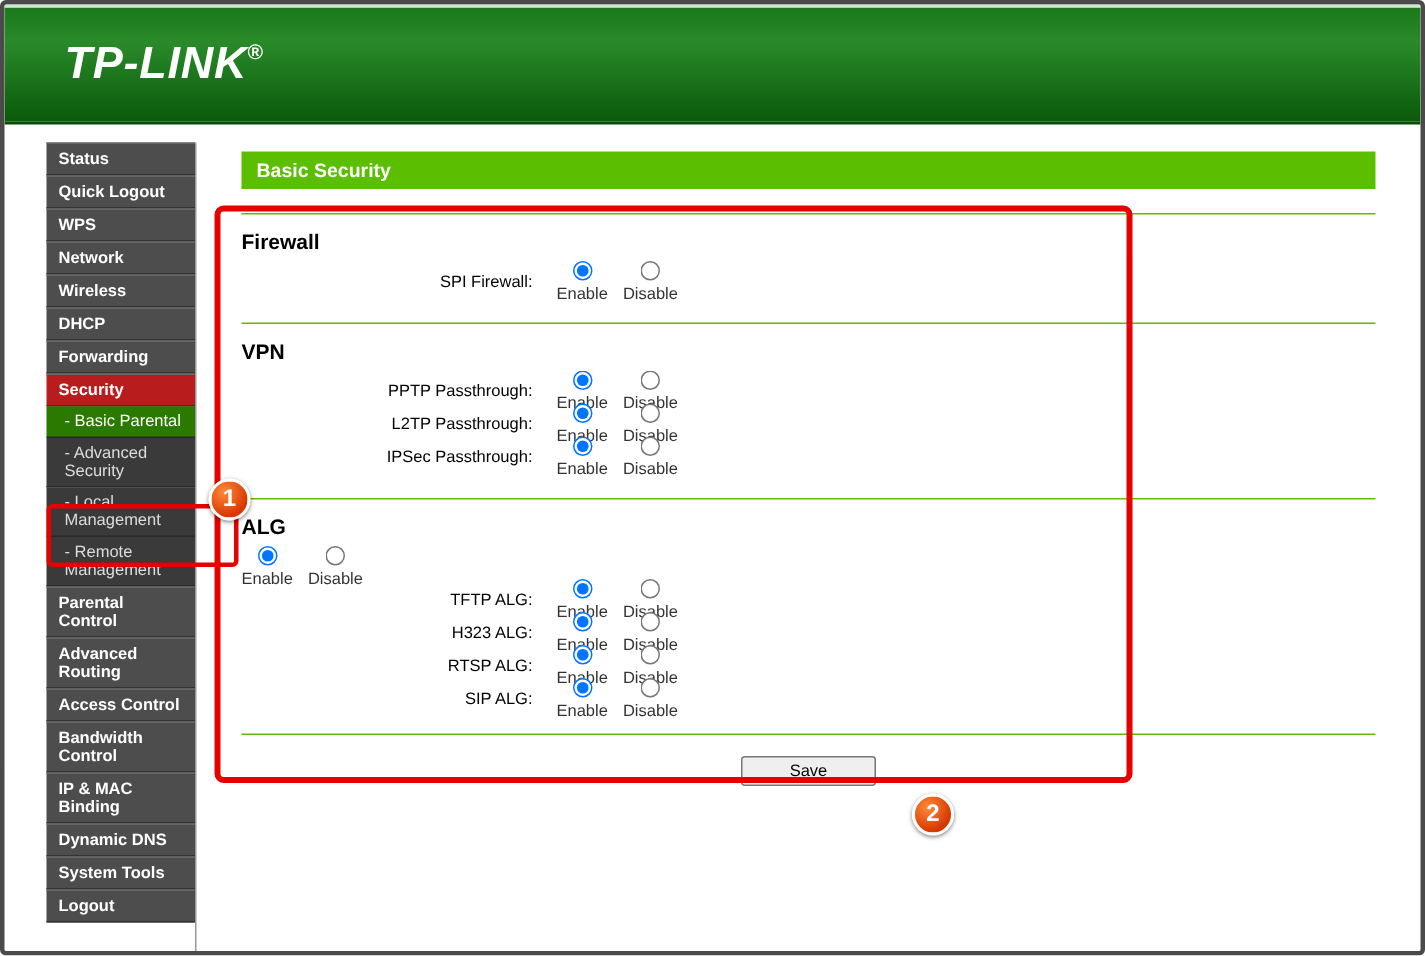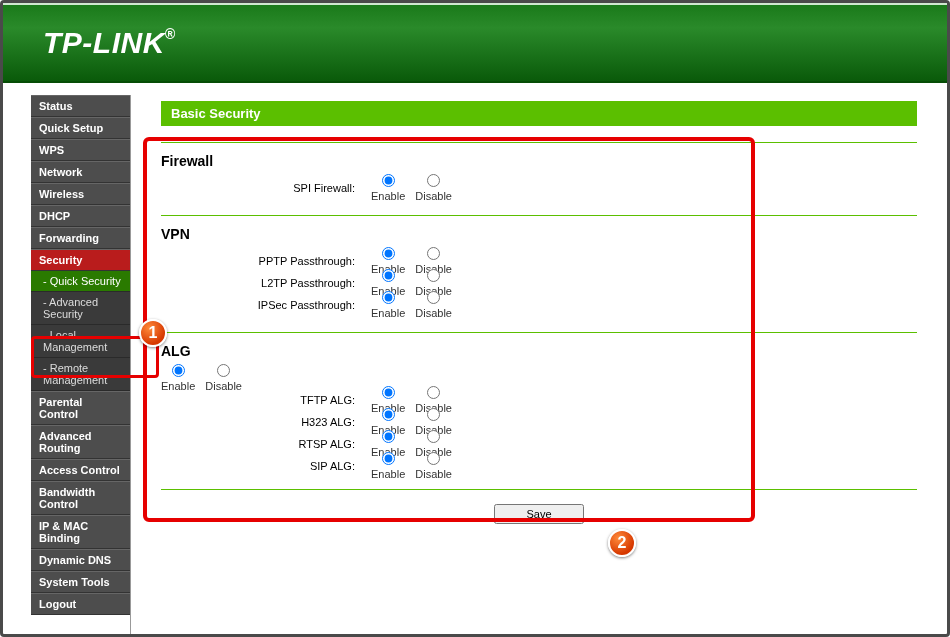--- a/index.html
+++ b/index.html
@@ -171,28 +171,28 @@
     <div class="logo">
       <span>TP-LINK</span><span class="reg">®</span>
     </div>
   </div>
 
   <div class="content-row">
 
     <div class="sidebar">
       <div class="sidebar-inner">
         <div class="menu-item">Status</div>
-        <div class="menu-item">Quick Setup</div>
+        <div class="menu-item">Quick Logout</div>
         <div class="menu-item">WPS</div>
         <div class="menu-item">Network</div>
         <div class="menu-item">Wireless</div>
         <div class="menu-item">DHCP</div>
         <div class="menu-item">Forwarding</div>
         <div class="menu-item active">Security</div>
-        <div class="menu-sub active">- Quick Security</div>
+        <div class="menu-sub active">- Basic Parental</div>
         <div class="menu-sub">- Advanced Security</div>
         <div class="menu-sub">- Local Management</div>
         <div class="menu-sub">- Remote Management</div>
         <div class="menu-item">Parental Control</div>
         <div class="menu-item">Advanced Routing</div>
         <div class="menu-item">Access Control</div>
         <div class="menu-item">Bandwidth Control</div>
         <div class="menu-item">IP &amp; MAC Binding</div>
         <div class="menu-item">Dynamic DNS</div>
         <div class="menu-item">System Tools</div>

